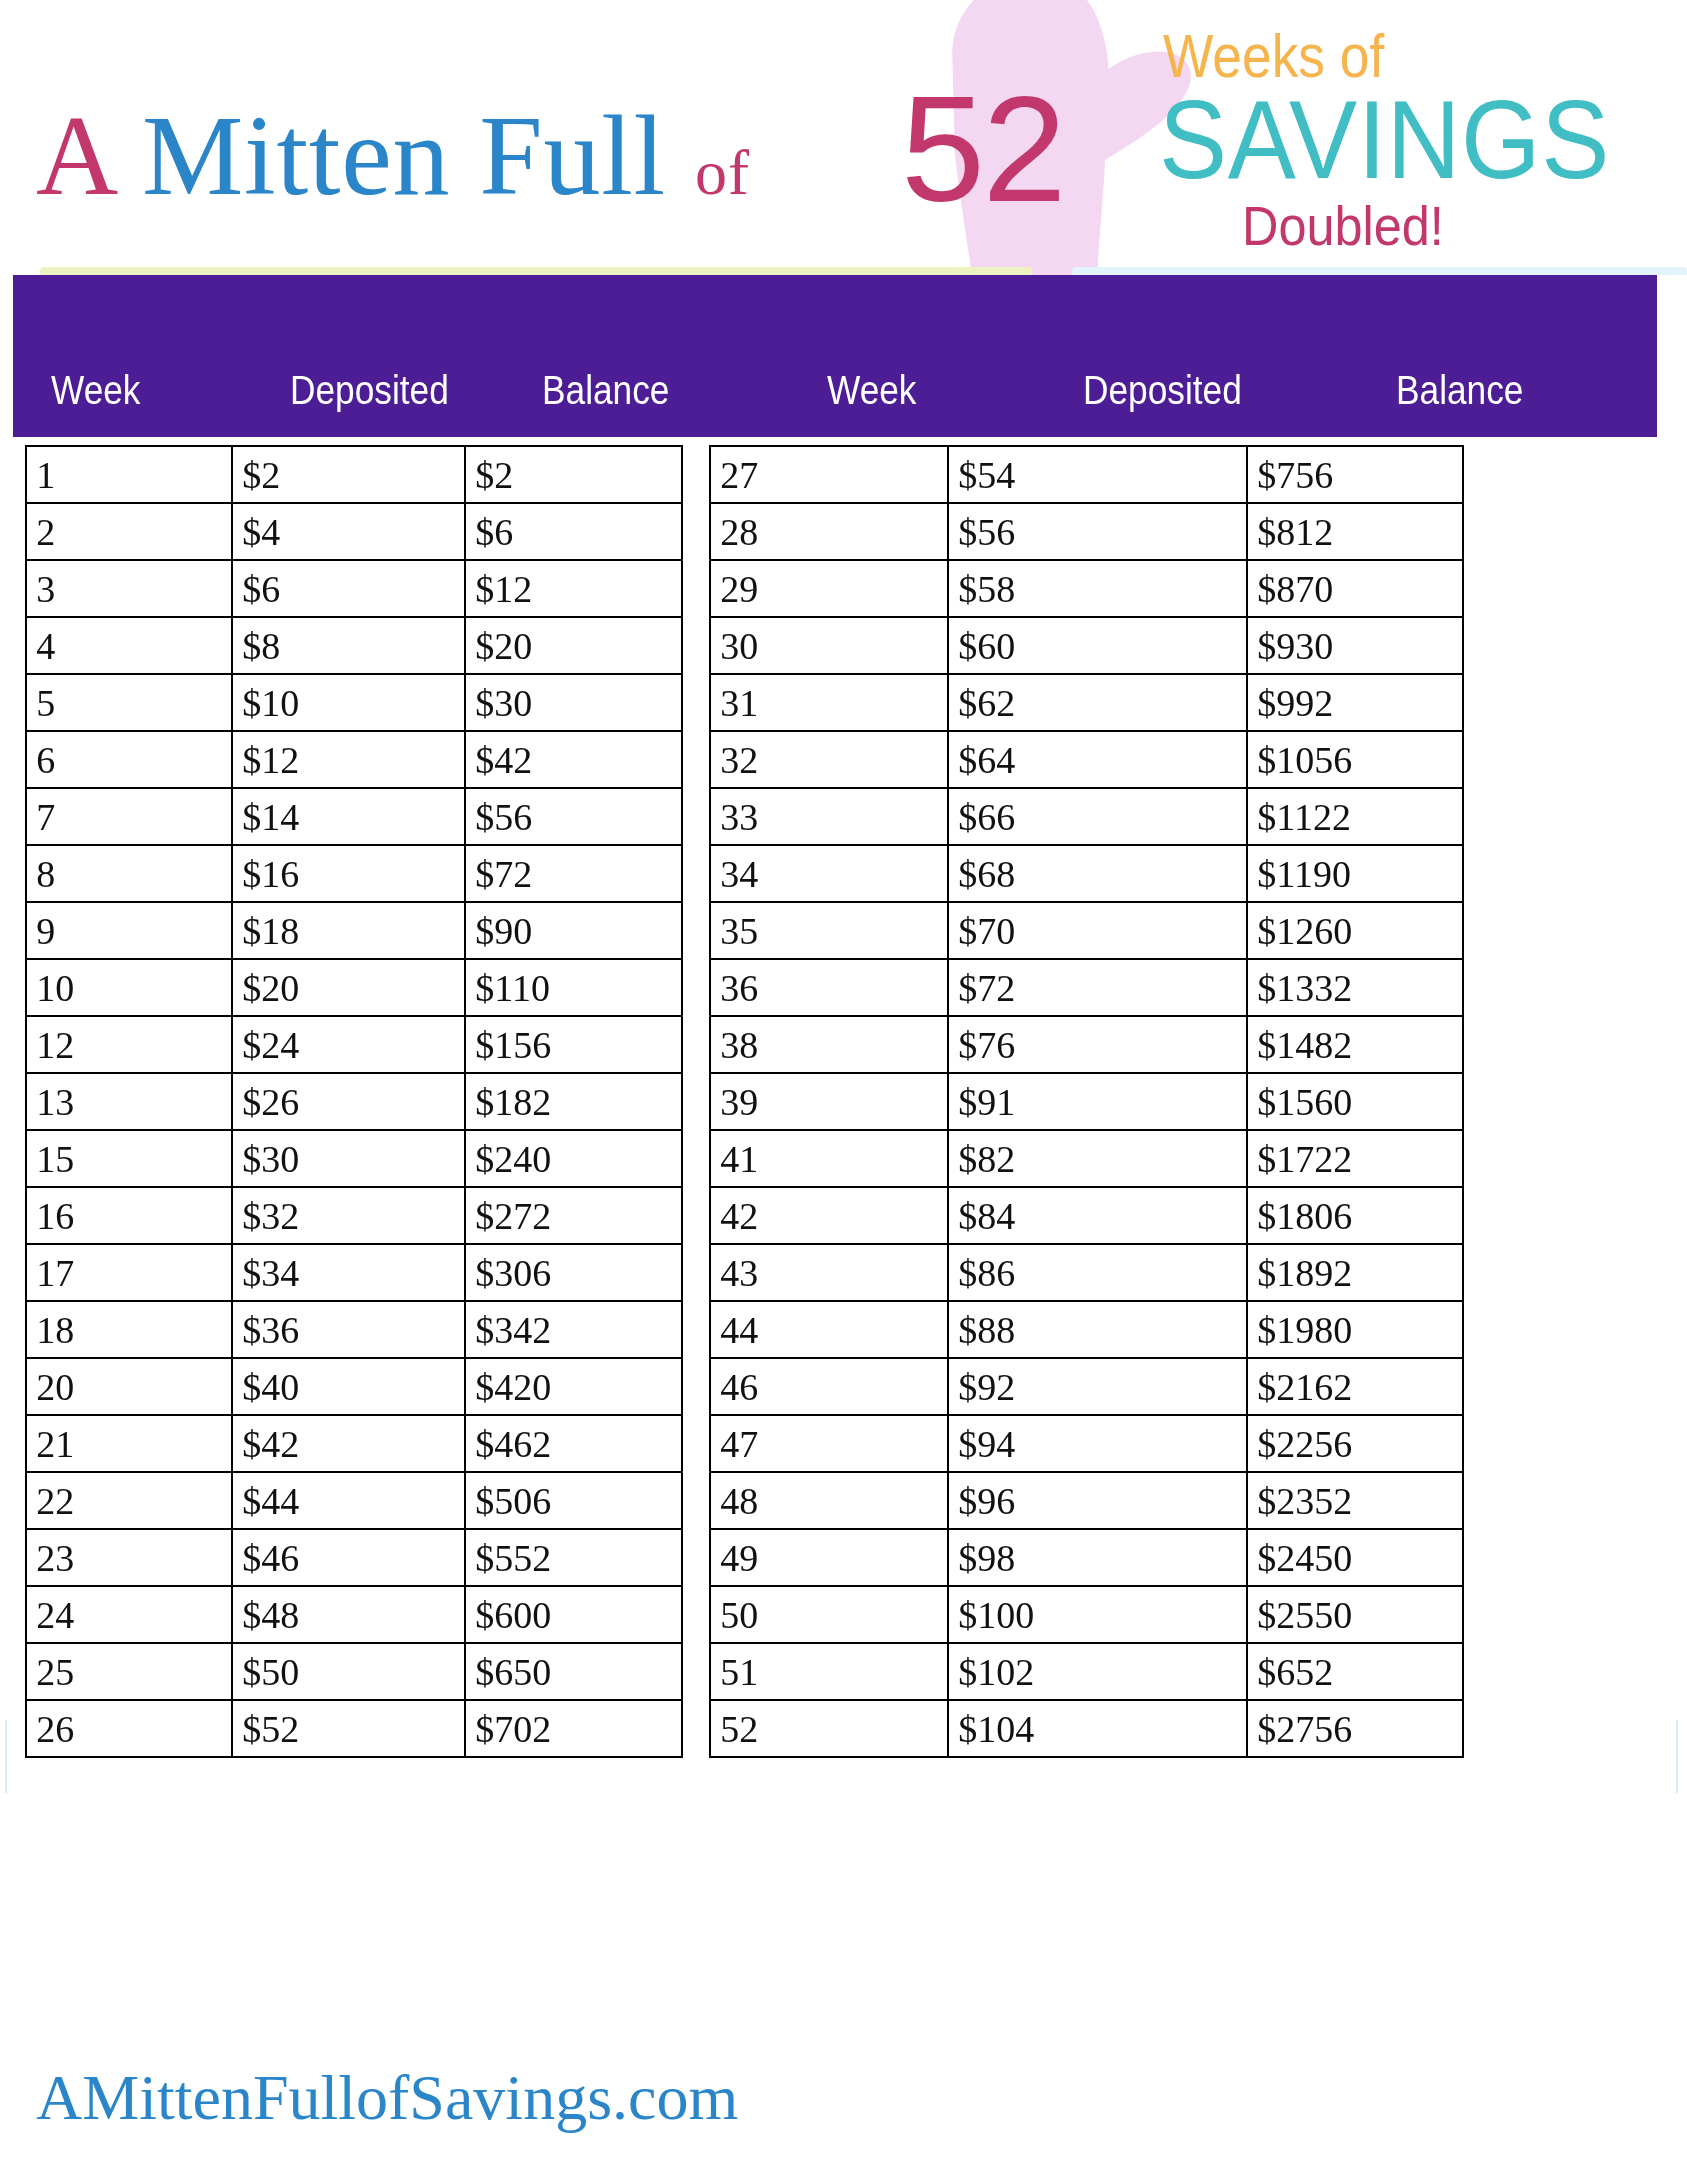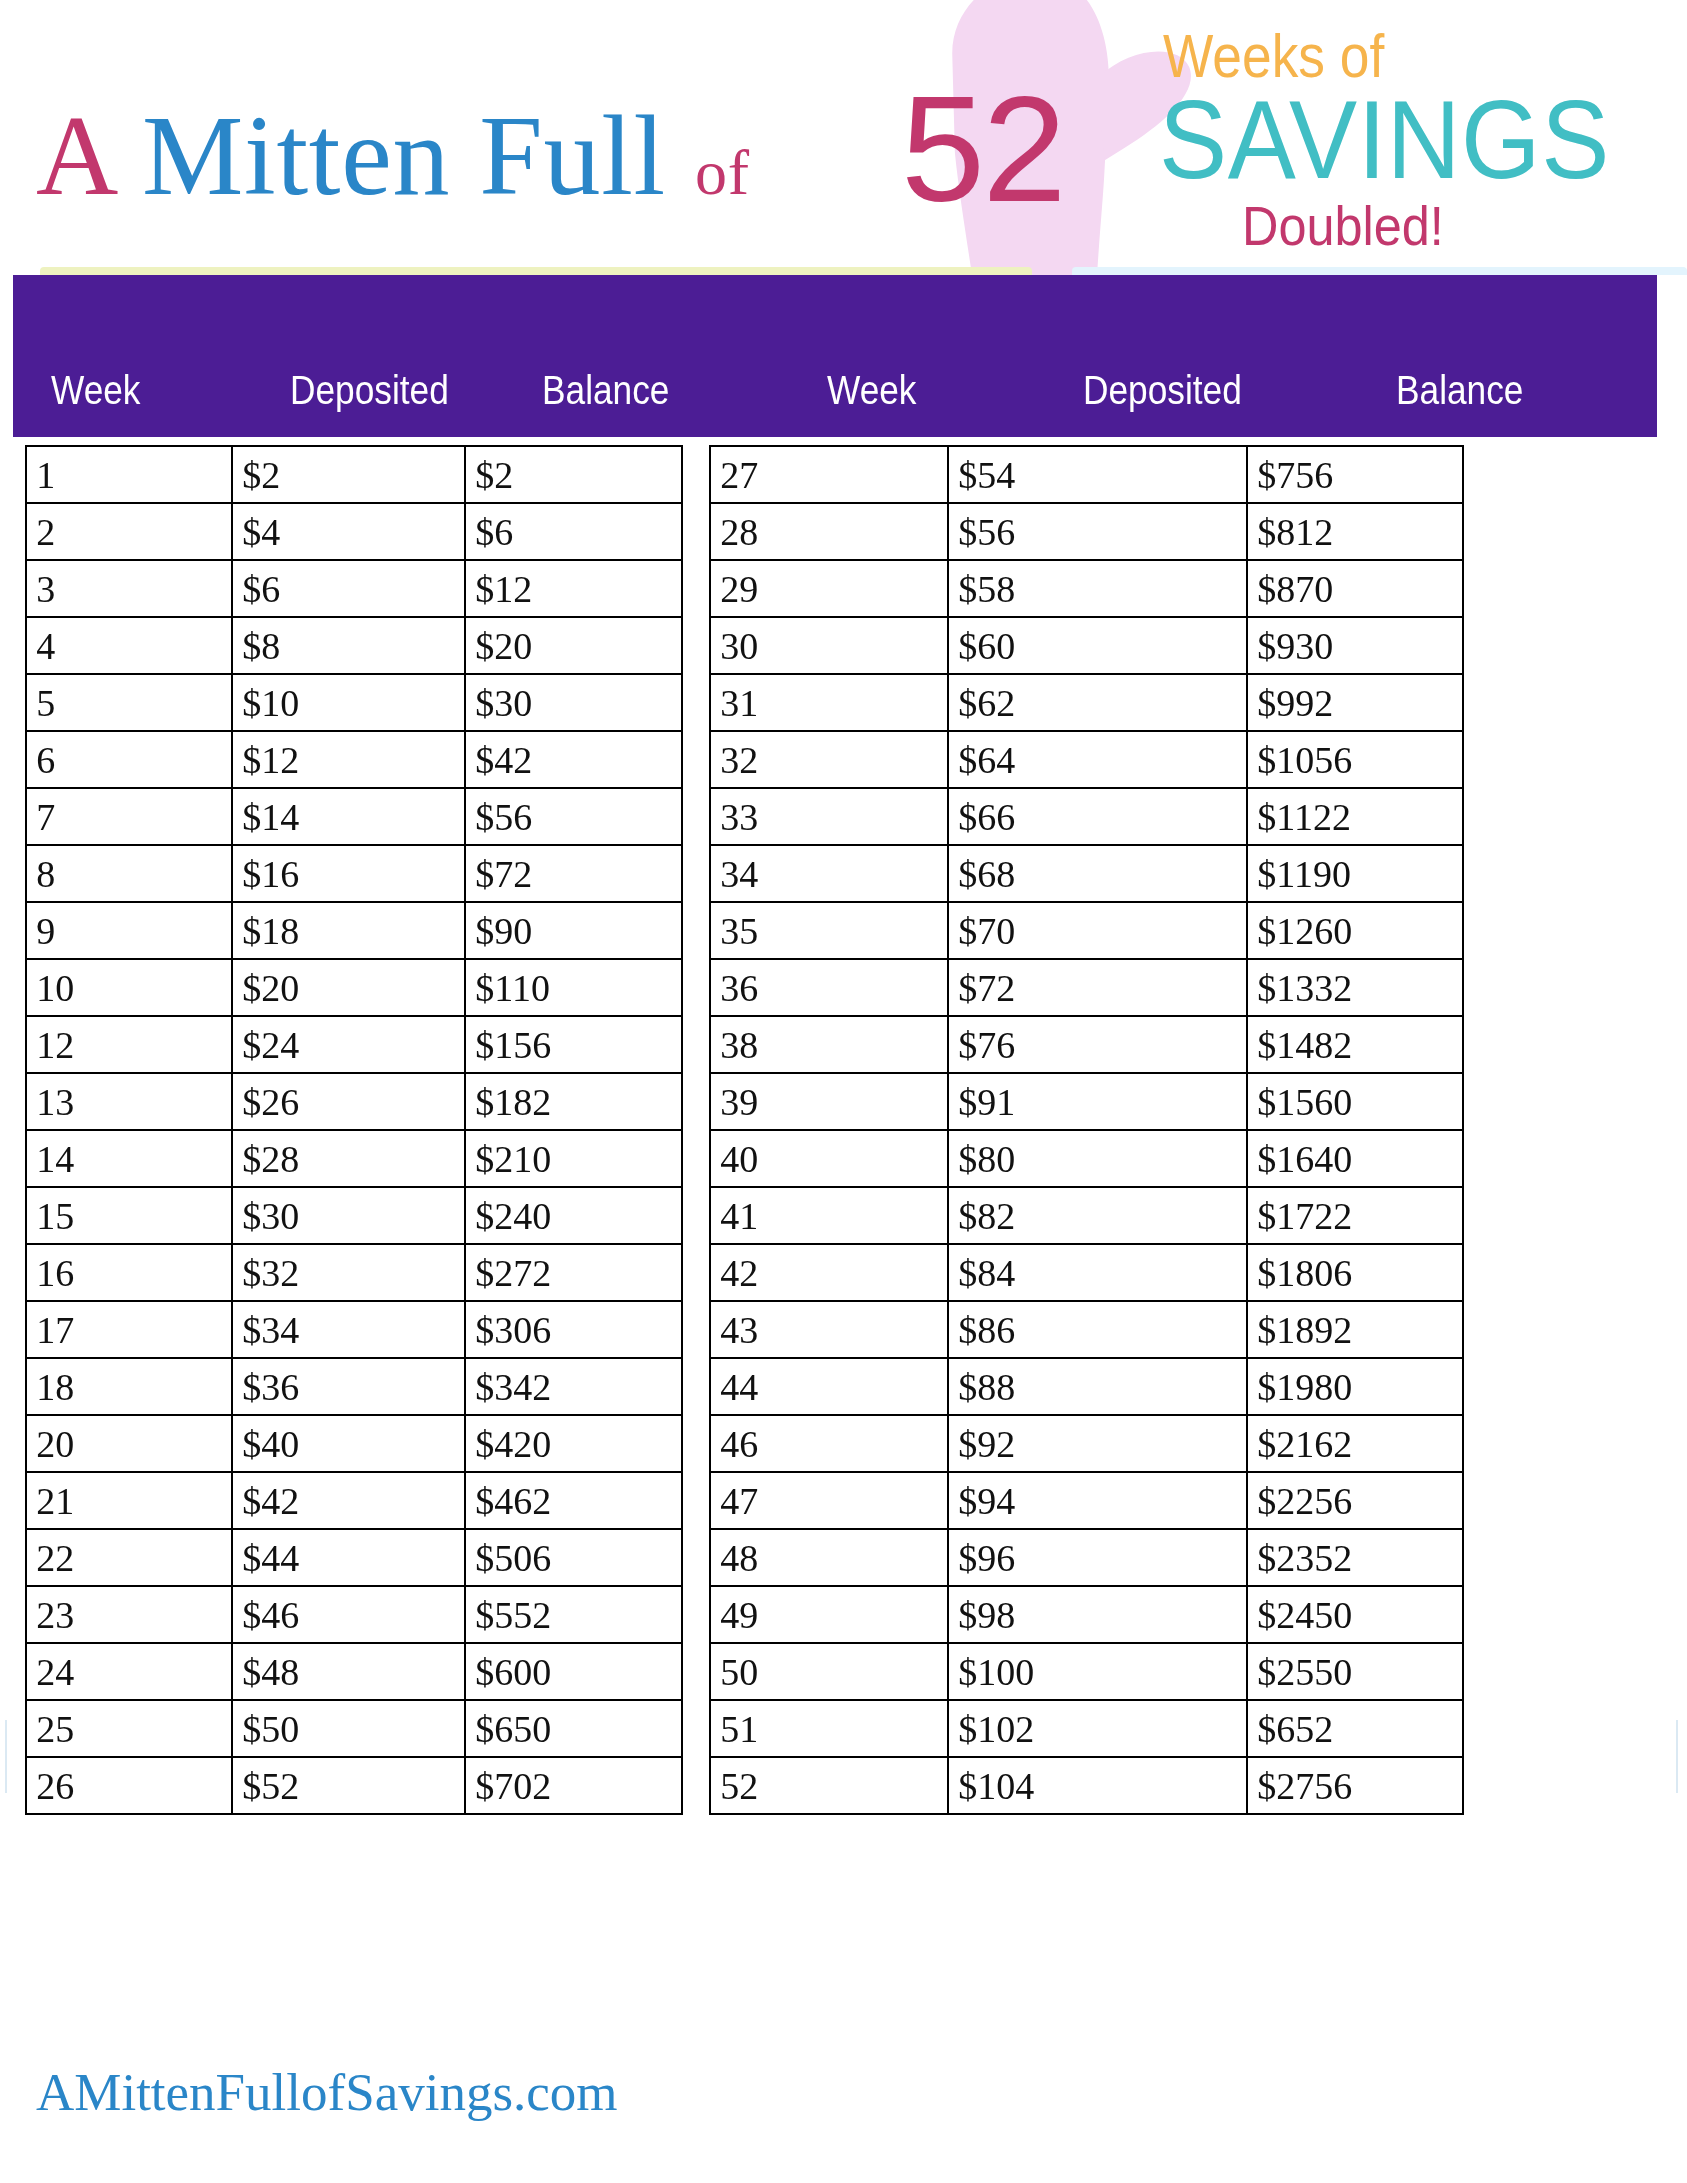--- a/index.html
+++ b/index.html
@@ -186,21 +186,21 @@
   .c-week2 { width: 238px; }
   .c-dep2  { width: 299px; }
   .c-bal2  { width: 216px; }
 
   
   #site-footer {
     position: absolute;
     left: 36px;
     top: 2066px;
     font-family: "Liberation Serif", serif;
-    font-size: 53px;
+    font-size: 64px;
     line-height: 1;
     color: #2a86c8;
     white-space: nowrap;
   }
 
   
   .page-guide {
     position: absolute;
     top: 1720px;
     width: 2px;
@@ -367,29 +367,20 @@
       <tr>
         <td>13</td>
         <td>$26</td>
         <td>$182</td>
         <td class="spacer"></td>
         <td>39</td>
         <td>$91</td>
         <td>$1560</td>
       </tr>
       <tr>
-        <td>14</td>
-        <td>$28</td>
-        <td>$210</td>
-        <td class="spacer"></td>
-        <td>40</td>
-        <td>$80</td>
-        <td>$1640</td>
-      </tr>
-      <tr>
         <td>15</td>
         <td>$30</td>
         <td>$240</td>
         <td class="spacer"></td>
         <td>41</td>
         <td>$82</td>
         <td>$1722</td>
       </tr>
       <tr>
         <td>16</td>

